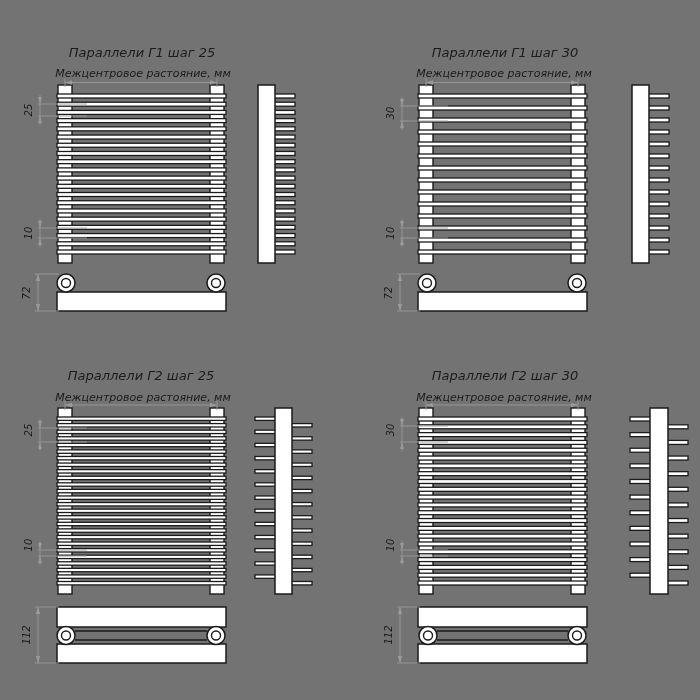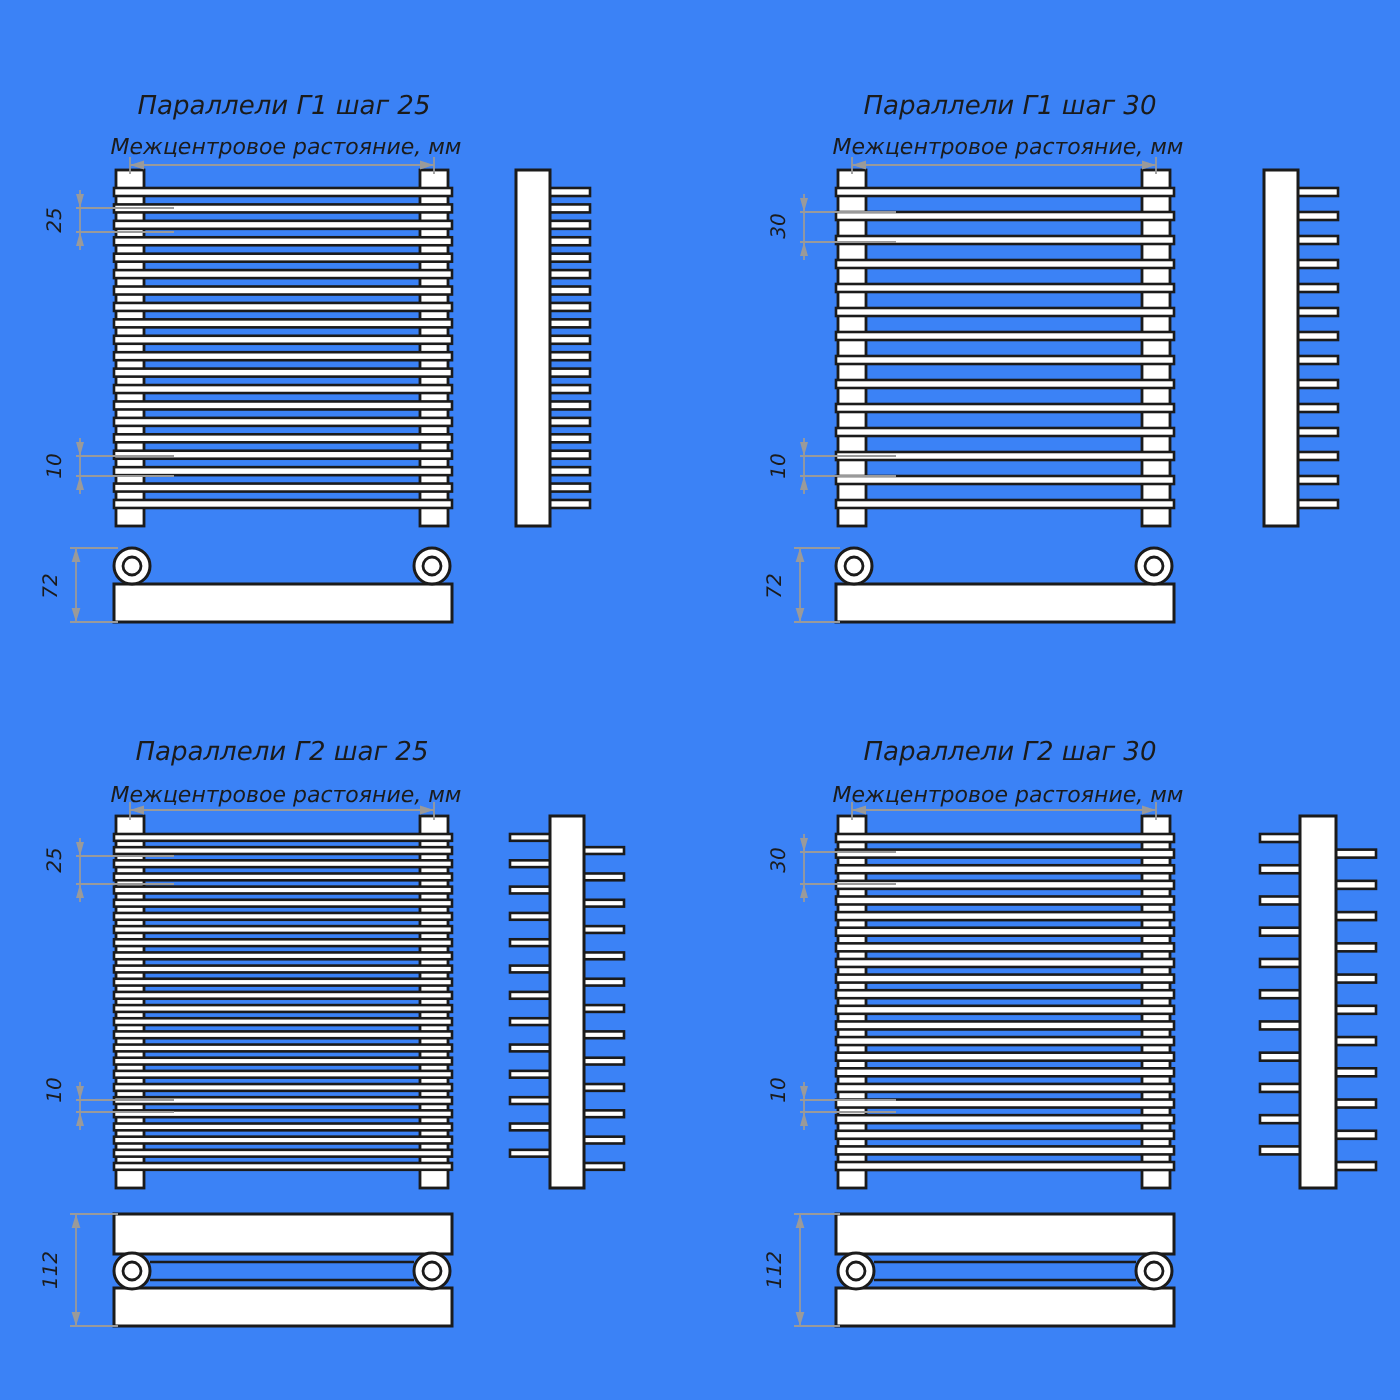--- a/index.html
+++ b/index.html
@@ -1,16 +1,16 @@
 <!DOCTYPE html>
 <html><head>
 <meta charset="utf-8">
 <style>
   html,body{margin:0;padding:0;background:#ffffff;}
-  .canvas{position:relative;width:700px;height:700px;background:#3b82f6;overflow:hidden;}
+  .canvas{position:relative;width:700px;height:700px;background:#737373;overflow:hidden;}
   svg{display:block;}
   .t-title{font-family:"DejaVu Sans",sans-serif;font-style:italic;font-size:13px;fill:#1b1b1b;}
   .t-label{font-family:"DejaVu Sans",sans-serif;font-style:italic;font-size:11px;fill:#1b1b1b;}
   .t-dim{font-family:"DejaVu Sans",sans-serif;font-style:italic;font-size:10px;fill:#1b1b1b;}
 </style>
 </head>
 <body>
 
 <div class="canvas">
 <svg id="scene" width="700" height="700" viewBox="0 0 700 700">

